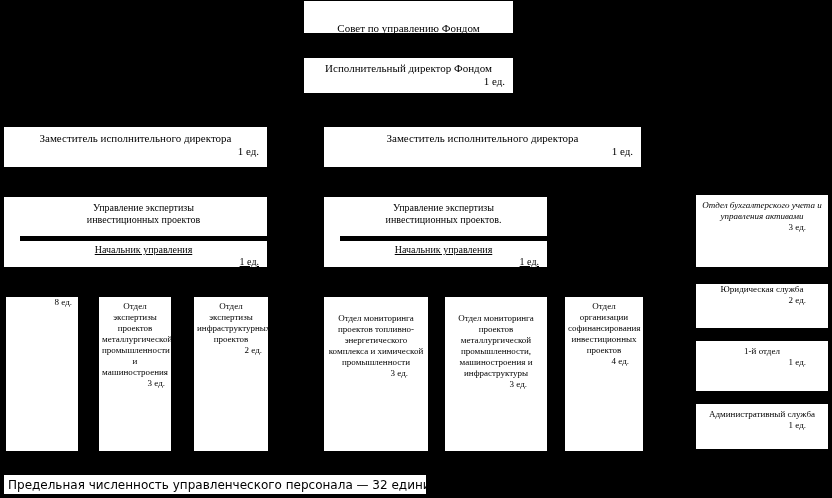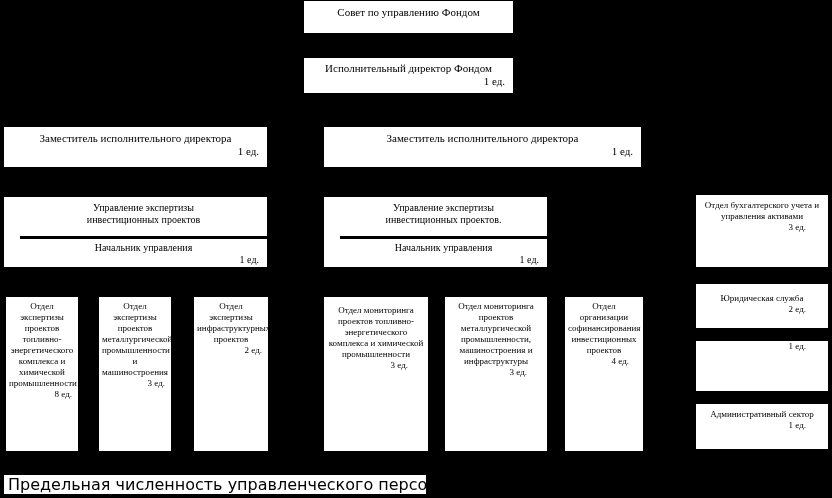--- a/index.html
+++ b/index.html
@@ -35,21 +35,22 @@
     padding: 0 8px 0 3px;
     line-height: 1.22;
   }
   .box.split .seg {
     position: absolute;
     left: 16px;
     right: 0;
     box-sizing: border-box;
   }
   .box.split .seg.bottom {
-    border-top: 3px solid #000000;
+    border-top: 5px solid #000000;
+    text-decoration: underline;
   }
   
   .fs-11 { font-size: 11px; }
   .fs-10 { font-size: 10px; }
   .fs-9  { font-size: 9px; }
 
   
   .conn {
     position: absolute;
     background: #000000;
@@ -67,21 +68,21 @@
     top: 474px;
     width: 424px;
     height: 21px;
     background: #ffffff;
     border: 1px solid #000000;
     box-sizing: border-box;
     display: flex;
     align-items: center;
     padding-left: 4px;
     font-family: "DejaVu Sans", "Liberation Sans", sans-serif;
-    font-size: 16px;
+    font-size: 12px;
     color: #000000;
     white-space: nowrap;
   }
 </style>
 </head>
 <body>
 
 <div id="canvas">
 
   <div class="conn" style="left:417px; top:33px; width:1px; height:24px;"></div>
@@ -96,21 +97,21 @@
   <div class="conn-tick" style="left:42px; top:280px; height:16px;"></div>
   <div class="conn-tick" style="left:135px; top:280px; height:16px;"></div>
   <div class="conn-tick" style="left:231px; top:280px; height:16px;"></div>
   <div class="conn-tick" style="left:482px; top:268px; height:12px;"></div>
   <div class="conn" style="left:377px; top:280px; width:228px; height:1px;"></div>
   <div class="conn-tick" style="left:377px; top:280px; height:16px;"></div>
   <div class="conn-tick" style="left:497px; top:280px; height:16px;"></div>
   <div class="conn-tick" style="left:604px; top:280px; height:16px;"></div>
 
   <div class="box fs-11" style="left:303px; top:0px; width:211px; height:34px;">
-    <span class="title" style="padding-top:5px;">Совет по управлению Фондом</span>
+    <span class="title" style="padding-top:21px;text-decoration:underline;">Совет по управлению Фондом</span>
   </div>
 
   <div class="box fs-11" style="left:303px; top:57px; width:211px; height:37px;">
     <span class="title" style="padding-top:4px;">Исполнительный директор Фондом</span>
     <span class="units">1 ед.</span>
   </div>
 
   <div class="box fs-11" style="left:3px; top:126px; width:265px; height:42px;">
     <span class="title" style="padding-top:5px;">Заместитель исполнительного директора</span>
     <span class="units">1 ед.</span>
@@ -137,65 +138,65 @@
       <span class="title" style="padding-top:5px; white-space:pre-line;">Управление экспертизы
 инвестиционных проектов.</span>
     </div>
     <div class="seg bottom" style="top:39px; height:33px;">
       <span class="title" style="padding-top:3px;">Начальник управления</span>
       <span class="units">1 ед.</span>
     </div>
   </div>
 
   <div class="box fs-9" style="left:5px; top:296px; width:74px; height:156px;">
-    <span class="title" style="padding-top:4px;">Отдел экспертизы проектов топливно-энергетического комплекса и химической промышленности</span>
     <span class="units" style="padding-right:6px;">8 ед.</span>
   </div>
 
   <div class="box fs-9" style="left:98px; top:296px; width:74px; height:156px;">
     <span class="title" style="padding-top:4px;">Отдел экспертизы проектов металлургической промышленности и машиностроения</span>
     <span class="units" style="padding-right:6px;">3 ед.</span>
   </div>
 
   <div class="box fs-9" style="left:193px; top:296px; width:76px; height:156px;">
     <span class="title" style="padding-top:4px;">Отдел экспертизы инфраструктурных проектов</span>
     <span class="units" style="padding-right:6px;">2 ед.</span>
   </div>
 
   <div class="box fs-9" style="left:323px; top:296px; width:106px; height:156px;">
-    <span class="title" style="padding-top:8px;">Отдел мониторинга проектов топливно-энергетического комплекса и химической промышленности</span>
+    <span class="title" style="padding-top:16px;">Отдел мониторинга проектов топливно-энергетического комплекса и химической промышленности</span>
     <span class="units" style="padding-right:20px;">3 ед.</span>
   </div>
 
   <div class="box fs-9" style="left:444px; top:296px; width:104px; height:156px;">
-    <span class="title" style="padding-top:4px;">Отдел мониторинга проектов металлургической промышленности, машиностроения и инфраструктуры</span>
+    <span class="title" style="padding-top:16px;">Отдел мониторинга проектов металлургической промышленности, машиностроения и инфраструктуры</span>
     <span class="units" style="padding-right:20px;">3 ед.</span>
   </div>
 
   <div class="box fs-9" style="left:564px; top:296px; width:80px; height:156px;">
     <span class="title" style="padding-top:4px;">Отдел организации софинансирования инвестиционных проектов</span>
     <span class="units" style="padding-right:14px;padding-left:8px;">4 ед.</span>
   </div>
 
   <div class="box fs-9" style="left:695px; top:194px; width:134px; height:74px;">
-    <span class="title" style="padding-top:5px;">Отдел бухгалтерского учета и управления активами</span>
+    <span class="title" style="padding-top:5px;font-style:italic;">Отдел бухгалтерского учета и управления активами</span>
     <span class="units" style="padding-right:22px;">3 ед.</span>
   </div>
 
   <div class="box fs-9" style="left:695px; top:283px; width:134px; height:46px;">
-    <span class="title" style="padding-top:9px;">Юридическая служба</span>
+    <span class="title" style="padding-top:0;">Юридическая служба</span>
     <span class="units" style="padding-right:22px;">2 ед.</span>
   </div>
 
   <div class="box fs-9" style="left:695px; top:340px; width:134px; height:52px;">
+    <span class="title" style="padding-top:5px;">1-й отдел</span>
     <span class="units" style="padding-right:22px;">1 ед.</span>
   </div>
 
   <div class="box fs-9" style="left:695px; top:403px; width:134px; height:47px;">
-    <span class="title" style="padding-top:5px;">Административный сектор</span>
+    <span class="title" style="padding-top:5px;">Административный служба</span>
     <span class="units" style="padding-right:22px;">1 ед.</span>
   </div>
 
   <div id="caption">
     <span>Предельная численность управленческого персонала — 32 единицы.</span>
   </div>
 
 </div>
 
 </body></html>

